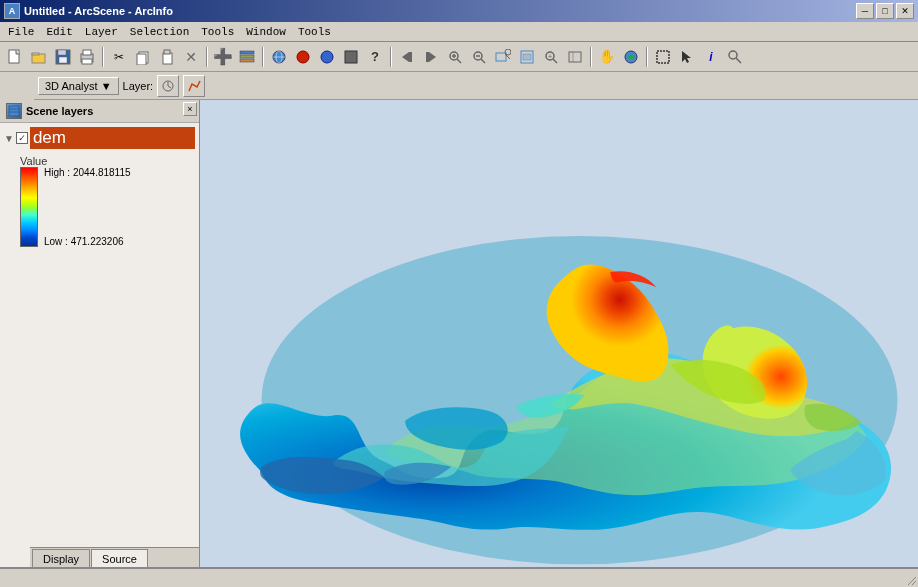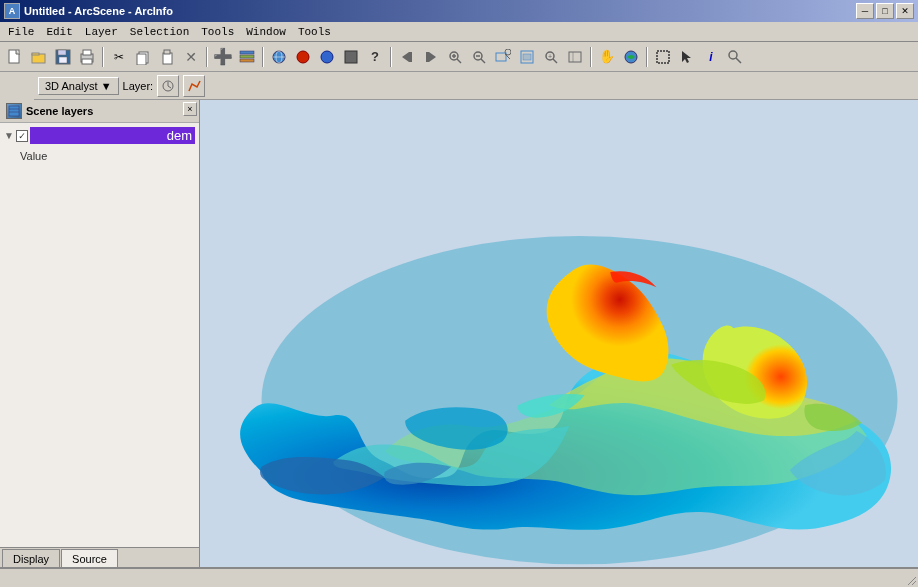--- a/index.html
+++ b/index.html
@@ -257,20 +257,21 @@
 
     
     .bottom-tabs {
       height: 20px;
       background: #d4d0c8;
       border-top: 1px solid #888;
       display: flex;
       align-items: flex-end;
       padding: 0 2px;
       gap: 1px;
+      margin-left: 30px;
     }
     .tab-btn {
       padding: 2px 10px;
       font-size: 11px;
       background: #d4d0c8;
       border: 1px solid #888;
       border-bottom: none;
       cursor: pointer;
       height: 18px;
       display: flex; align-items: center;
@@ -508,27 +509,34 @@
       </div>
       <span>Scene layers</span>
     </div>
     <div class="panel-close">×</div>
 
     <div class="layers-content">
 
       <div style="display:flex; align-items:center; padding:2px 4px; gap:2px;">
         <span style="font-size:10px; color:#666; cursor:pointer;">▼</span>
         <div class="layer-check">✓</div>
-        <div style="background:#6d28d9; color:white; flex:1; padding:1px 3px; font-size:13px;text-align:right;">
+        <div style="background:#c2410c; color:white; flex:1; padding:1px 3px; font-size:17px;">
           <span>dem</span>
         </div>
       </div>
 
       <div class="legend-area">
         <div class="legend-label">Value</div>
+        <div class="legend-gradient">
+          <div class="color-bar"></div>
+          <div class="legend-values">
+            <span style="font-size:10px;">High : 2044.818115</span>
+            <span style="font-size:10px;">Low : 471.223206</span>
+          </div>
+        </div>
       </div>
     </div>
 
     <div class="bottom-tabs">
       <div class="tab-btn">
         <span>Display</span>
       </div>
       <div class="tab-btn active">
         <span>Source</span>
       </div>

